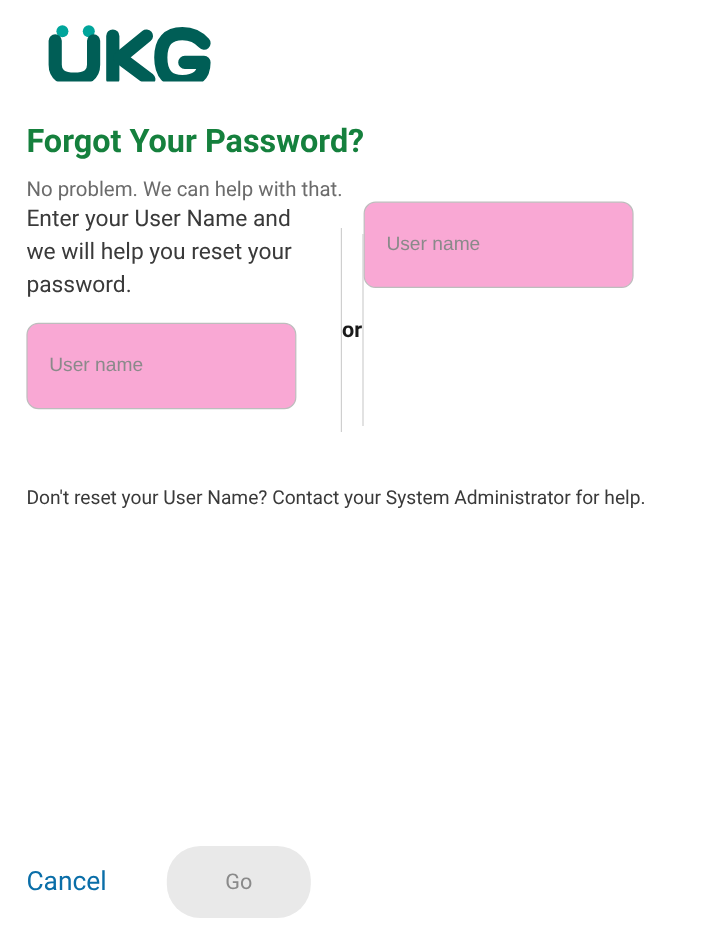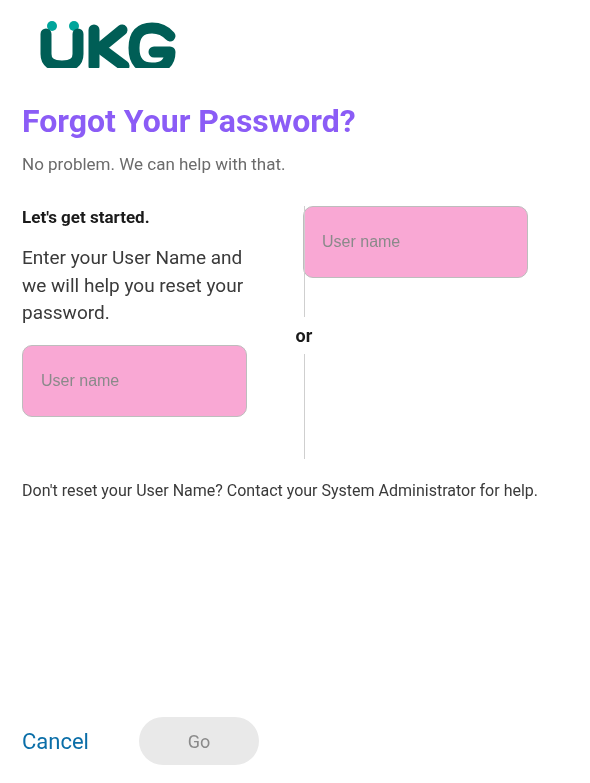--- a/index.html
+++ b/index.html
@@ -13,29 +13,28 @@
       width: 590px;
       height: 783px;
       padding: 20px 22px;
       color: #333;
       position: relative;
     }
     .logo {
       margin-bottom: 30px;
     }
     .page-title {
-      font-size: 32px;
+      font-size: 27px;
       font-weight: 700;
-      color: #8b5cf6;
+      color: #15803d;
       margin-bottom: 14px;
     }
     .subtitle {
       font-size: 17px;
       color: #6b6b6b;
-      margin-bottom: 32px;
     }
     .columns {
       display: flex;
       position: relative;
       margin-bottom: 40px;
     }
     .col-left {
       width: 245px;
       padding-right: 18px;
     }
@@ -43,21 +42,21 @@
       flex: 1;
       padding-left: 36px;
     }
     .divider {
       position: absolute;
       left: 262px;
       top: 0;
       bottom: -20px;
       width: 40px;
       display: flex;
-      flex-direction: column;
+      flex-direction: row;
       align-items: center;
     }
     .divider-line-top {
       width: 1px;
       background: #cfcfcf;
       height: 170px;
     }
     .divider-or {
       font-size: 18px;
       font-weight: 700;
@@ -125,21 +124,21 @@
       border: none;
       cursor: pointer;
       font-family: inherit;
     }
     .go-button {
       background: #e9e9e9;
       color: #8a8a8a;
       border: none;
       border-radius: 28px;
       width: 120px;
-      height: 48px;
+      height: 60px;
       font-size: 18px;
       font-family: inherit;
       cursor: not-allowed;
     }
   </style>
 </head>
 <body>
 
 <div class="logo">
   <svg width="158" height="48" viewBox="0 0 158 48">
@@ -155,21 +154,20 @@
     <path d="M 148 16 Q 141 8 130 8 Q 112 8 112 28 Q 112 48 130 48 Q 148 48 148 32 L 132 32" stroke="#005e56" stroke-width="11" fill="none" stroke-linecap="round" stroke-linejoin="round"></path>
   </svg>
 </div>
 
 <h1 class="page-title">Forgot Your Password?</h1>
 <p class="subtitle">No problem. We can help with that.</p>
 
 <div class="columns">
 
   <div class="col-left">
-    <h2 class="section-heading">Let's get started.</h2>
     <p class="section-text">Enter your User Name and we will help you reset your password.</p>
     <input type="text" class="input-field" placeholder="User name" style="">
   </div>
 
   <div class="divider">
     <div class="divider-line-top"></div>
     <div class="divider-or">or</div>
     <div class="divider-line-bottom"></div>
   </div>
 

